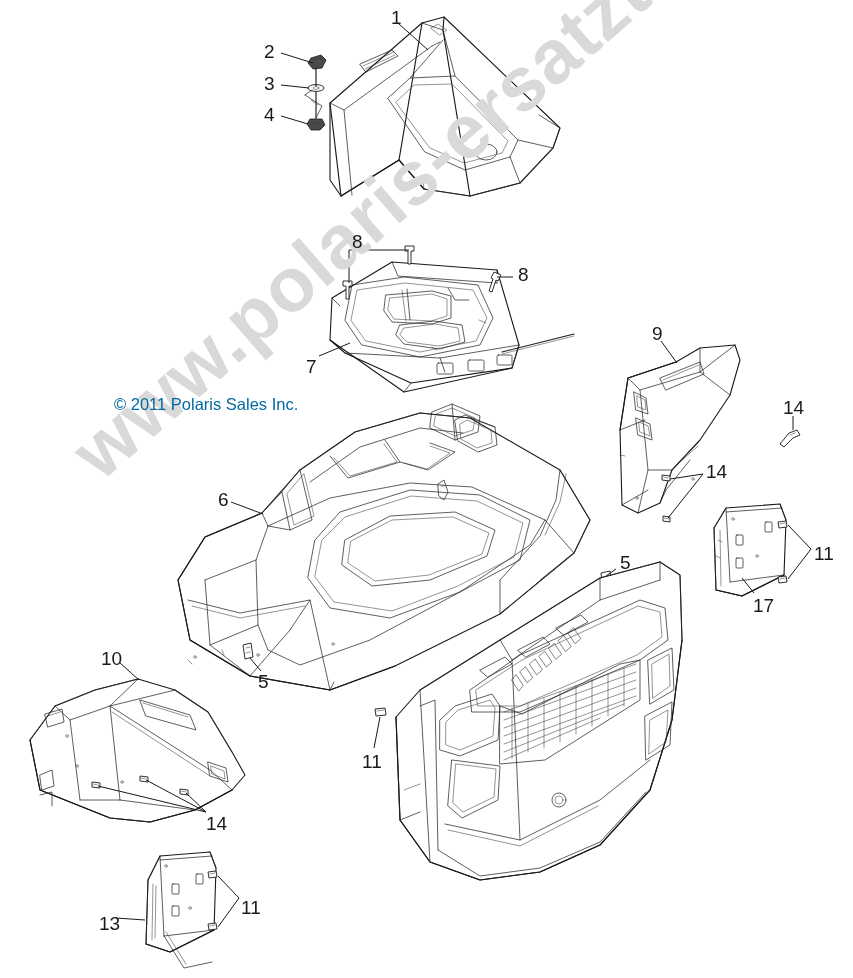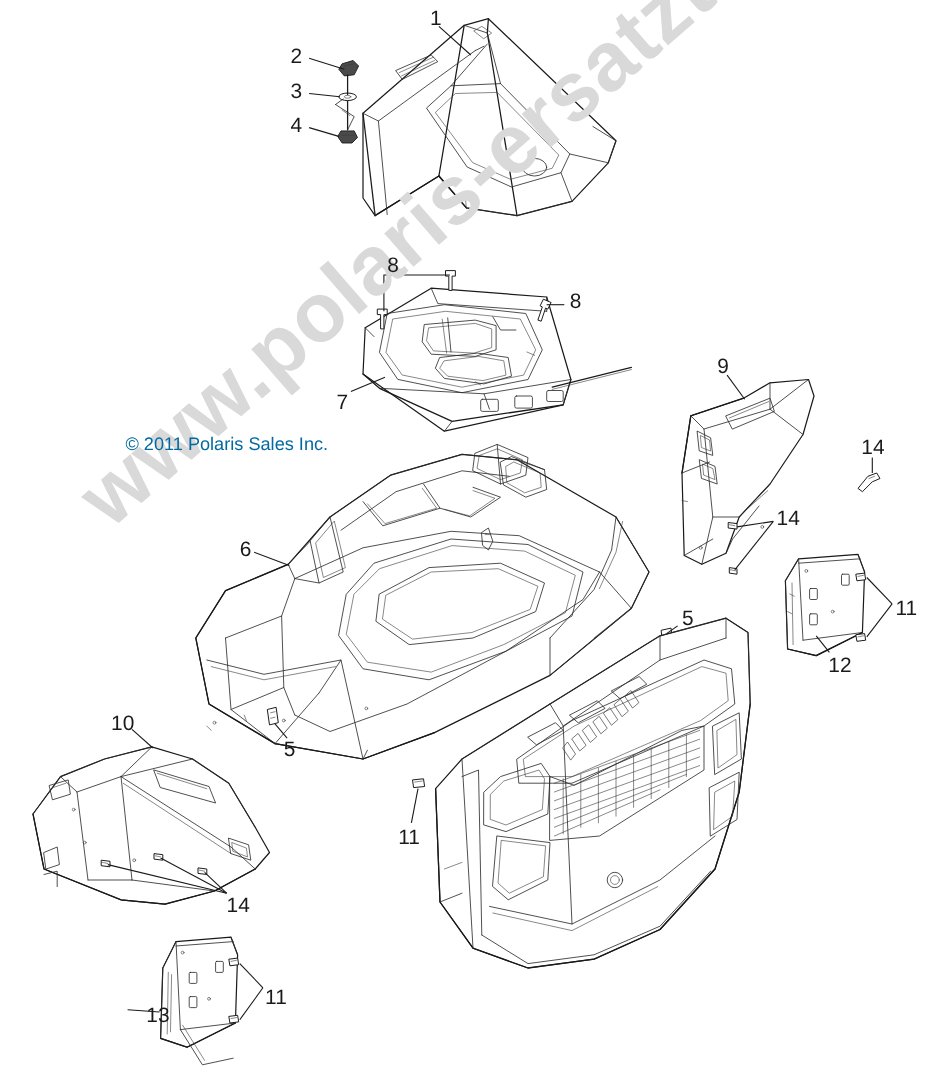--- a/index.html
+++ b/index.html
@@ -457,20 +457,20 @@
   <div class="callout-label" style="left:306px; top:357px;">7</div>
   <div class="callout-label" style="left:352px; top:232px;">8</div>
   <div class="callout-label" style="left:518px; top:265px;">8</div>
   <div class="callout-label" style="left:218px; top:490px;">6</div>
   <div class="callout-label" style="left:620px; top:553px;">5</div>
   <div class="callout-label" style="left:258px; top:672px;">5</div>
   <div class="callout-label" style="left:652px; top:324px;">9</div>
   <div class="callout-label" style="left:783px; top:398px;">14</div>
   <div class="callout-label" style="left:706px; top:462px;">14</div>
   <div class="callout-label" style="left:814px; top:544px;">11</div>
-  <div class="callout-label" style="left:753px; top:596px;">12</div>
+  <div class="callout-label" style="left:753px; top:596px;">17</div>
   <div class="callout-label" style="left:362px; top:752px;">11</div>
   <div class="callout-label" style="left:101px; top:649px;text-align:right;">10</div>
   <div class="callout-label" style="left:206px; top:814px;">14</div>
   <div class="callout-label" style="left:241px; top:898px;">11</div>
-  <div class="callout-label" style="left:99px;  top:914px;margin-left:34px;">13</div>
+  <div class="callout-label" style="left:99px;  top:914px;">13</div>
 
 </div>
 
 </body></html>

